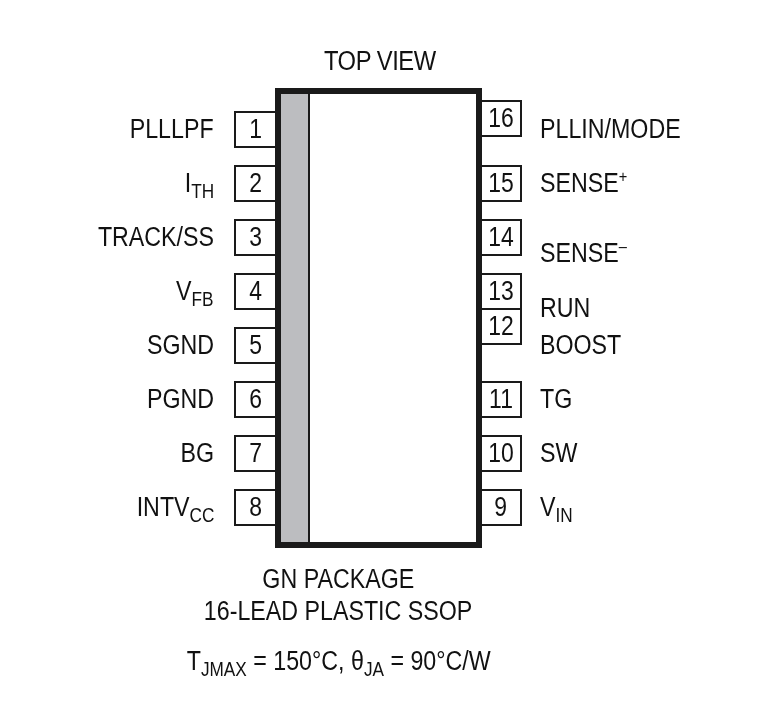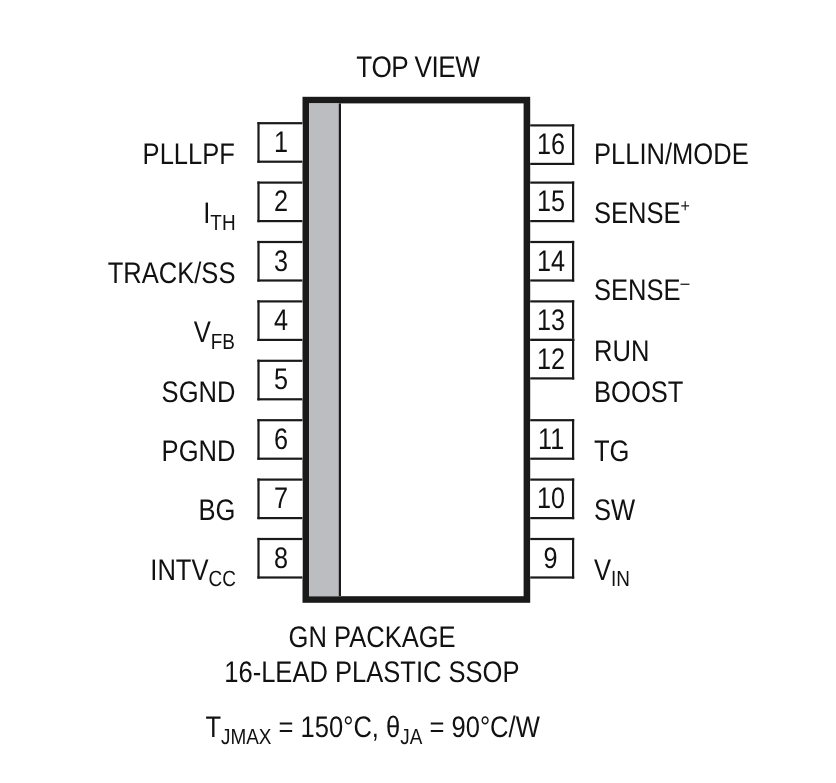--- a/index.html
+++ b/index.html
@@ -10,21 +10,21 @@
   .pkg { position: absolute; left: 275px; top: 88px; width: 207px; height: 460px;
          box-sizing: border-box; border: 6px solid #1a1a1a; background: #fff; }
   .stripe { position: absolute; left: 0; top: 0; width: 27px; height: 100%;
             background: #bcbdc0; border-right: 2px solid #1a1a1a; }
   .pinbox { position: absolute; width: 41px; height: 37px; box-sizing: border-box;
             border: 2px solid #1a1a1a; background: #fff; display: flex; align-items: center;
             justify-content: center; font-size: 27px; }
   .pinbox span { display: inline-block; transform: scaleX(0.85); }
   .pinbox.left { left: 234px; border-right: none; }
   .pinbox.right { left: 482px; width: 40px; border-left: none; }
-  .lbl { position: absolute; font-size: 27px; height: 37px; line-height: 37px; white-space: nowrap; margin-top: 11px; }
+  .lbl { position: absolute; font-size: 27px; height: 37px; line-height: 37px; white-space: nowrap; }
   .lbl span.t { display: inline-block; transform: scaleX(0.86); }
   .lbl.left { right: 546px; text-align: right; }
   .lbl.left span.t { transform-origin: right center; }
   .lbl.right { left: 540px; text-align: right; }
   .lbl.right span.t { transform-origin: left center; }
   sub { font-size: 20px; vertical-align: -6px; line-height: 0; }
   sup { font-size: 17px; vertical-align: 10px; line-height: 0; }
   .foot { position: absolute; left: 0; width: 677px; text-align: center; font-size: 27px; }
   .foot span.t { display: inline-block; transform: scaleX(0.86); }
 </style>
@@ -73,21 +73,21 @@
     </div>
   <div class="lbl left" style="top:435px"><span class="t"><span>BG</span></span></div>
 
   <div class="pinbox left" style="top:489px">
       <span>8</span>
     </div>
   <div class="lbl left" style="top:489px"><span class="t"><span>INTV</span><sub>CC</sub></span></div>
 </div>
 
 <div>
-  <div class="pinbox right" style="top:113px">
+  <div class="pinbox right" style="top:100px">
       <span>16</span>
     </div>
   <div class="lbl right" style="top:111px"><span class="t"><span>PLLIN/MODE</span></span></div>
 
   <div class="pinbox right" style="top:165px">
       <span>15</span>
     </div>
   <div class="lbl right" style="top:165px"><span class="t"><span>SENSE</span><sup>+</sup></span></div>
 
   <div class="pinbox right" style="top:219px">

